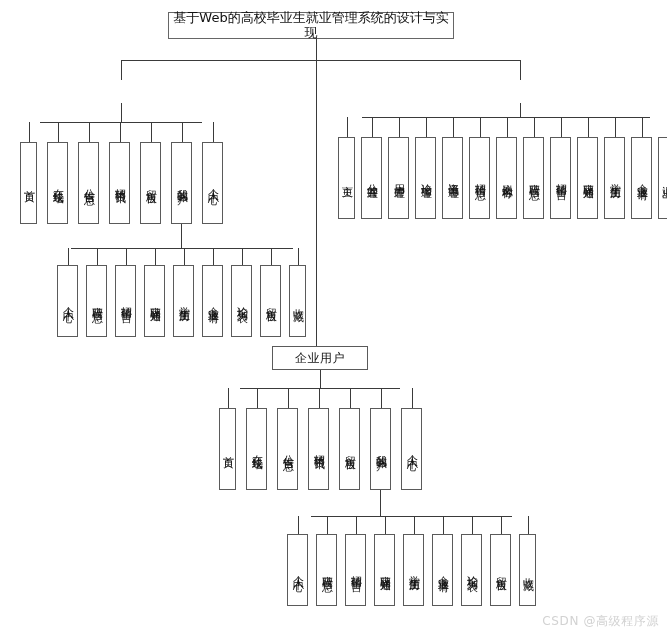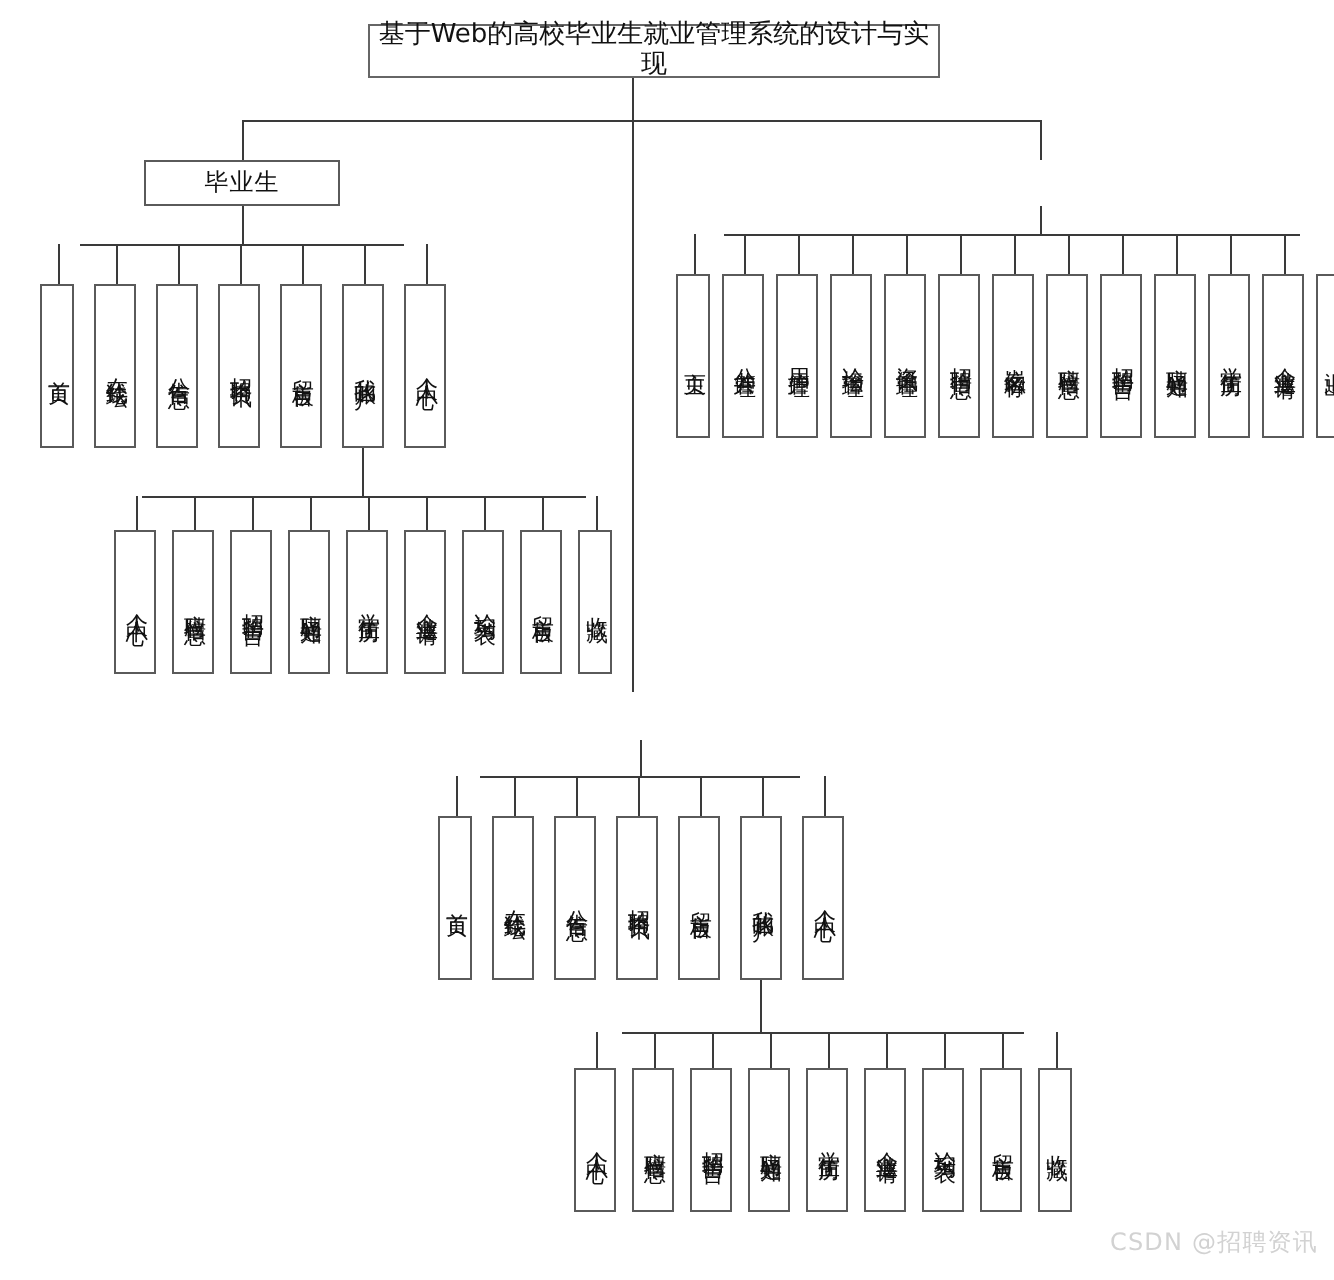--- a/index.html
+++ b/index.html
@@ -63,38 +63,38 @@
     letter-spacing:0.6px;
     white-space:nowrap;
     user-select:none;
   }
 </style>
 </head>
 <body>
 
 <div id="canvas">
 
-  <div class="box title" style="left:184px;top:12px;width:286px;height:27px;">
+  <div class="box title" style="left:168px;top:12px;width:286px;height:27px;">
     <span>基于Web的高校毕业生就业管理系统的设计与实现</span>
   </div>
 
   <div class="ln v" style="left:316px;top:39px;height:21px;"></div>
 
   <div class="ln h" style="left:121px;top:60px;width:400px;"></div>
 
   <div class="ln v" style="left:121px;top:60px;height:20px;"></div>
   <div class="ln v" style="left:520px;top:60px;height:20px;"></div>
 
   <div class="ln v" style="left:316px;top:60px;height:286px;"></div>
 
-  <div class="box horiz" style="left:72px;top:80px;width:98px;height:23px;">
-    <span>毕业生</span>
+
+
+  <div class="box horiz" style="left:272px;top:346px;width:96px;height:24px;">
+    <span>企业用户</span>
   </div>
-
-
 
   <div class="ln v" style="left:121px;top:103px;height:19px;"></div>
   <div class="ln h" style="left:40px;top:122px;width:162px;"></div>
   <div id="graduate-row">
       <div class="ln v" style="left: 29px; top: 122px; height: 20px;"></div>
       <div class="box vert" style="left: 20px; top: 142px; width: 17px; height: 82px;">
         <span>首页</span>
       </div>
       <div class="ln v" style="left: 58px; top: 122px; height: 20px;"></div>
       <div class="box vert" style="left: 47px; top: 142px; width: 21px; height: 82px;">
@@ -286,15 +286,15 @@
       <div class="ln v" style="left: 501px; top: 516px; height: 18px;"></div>
       <div class="box vert" style="left: 490px; top: 534px; width: 21px; height: 72px;">
         <span>留言板</span>
       </div>
       <div class="ln v" style="left: 528px; top: 516px; height: 18px;"></div>
       <div class="box vert" style="left: 519px; top: 534px; width: 17px; height: 72px;">
         <span>收藏</span>
       </div>
     </div>
 
-  <div class="watermark">CSDN @招聘资讯</div>
+  <div class="watermark">CSDN @高级程序源</div>
 
 </div>
 
 </body></html>

